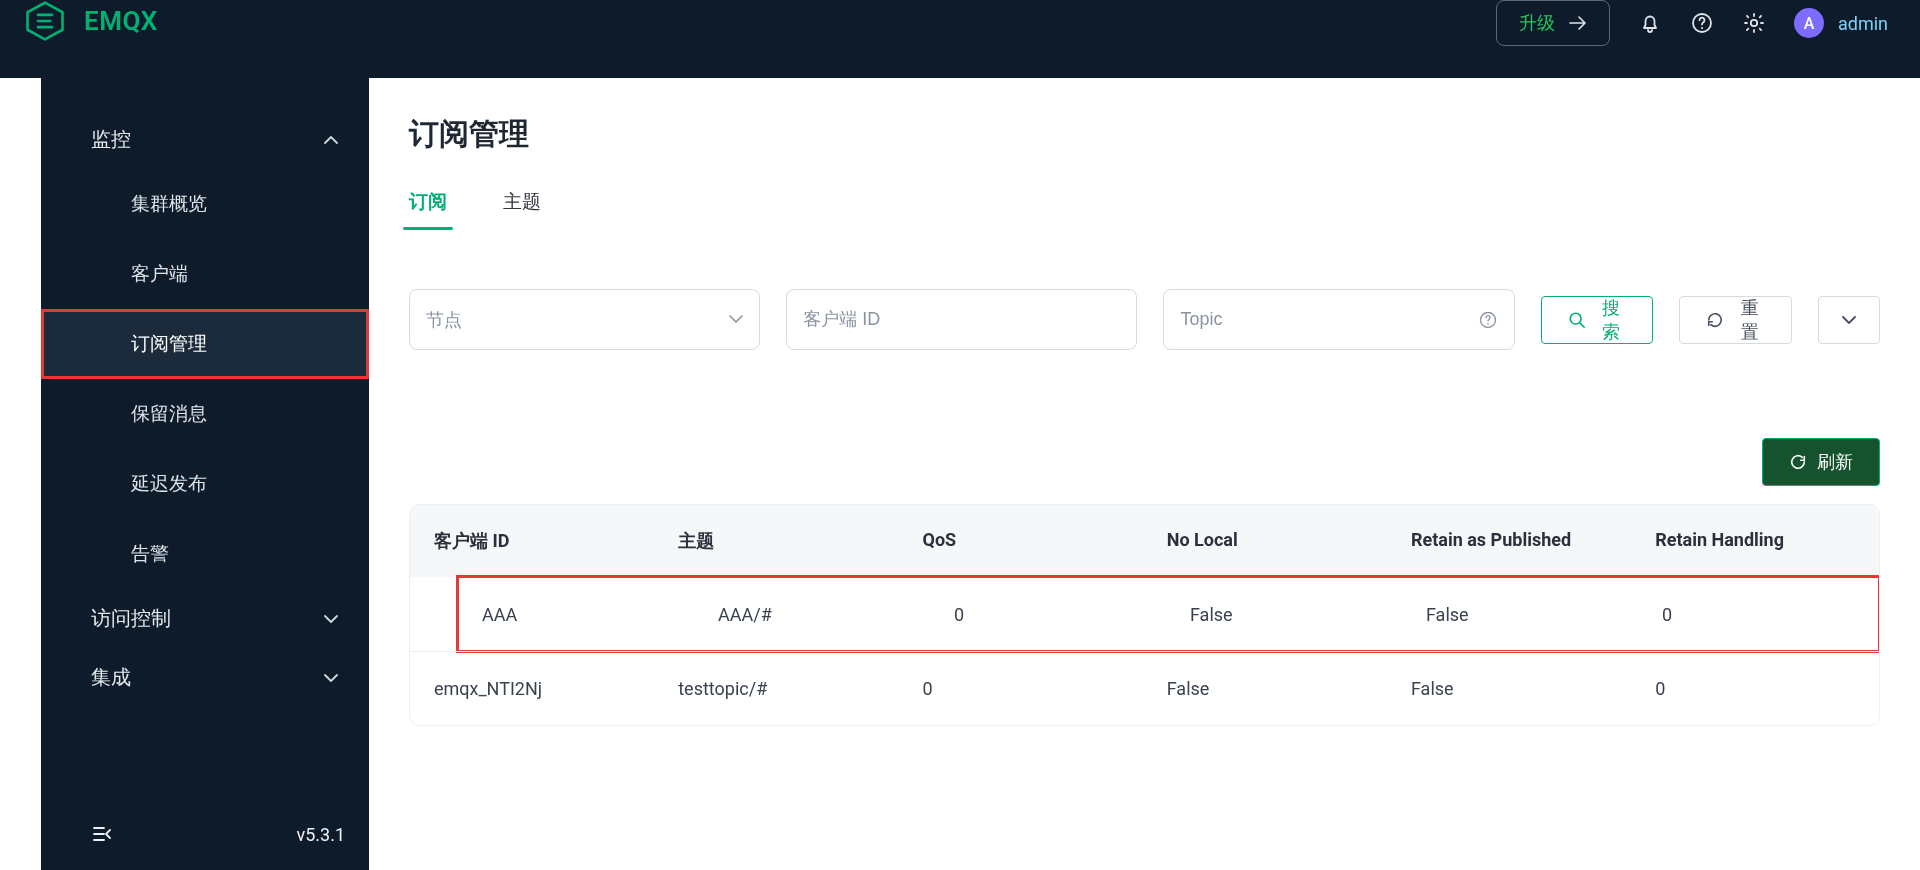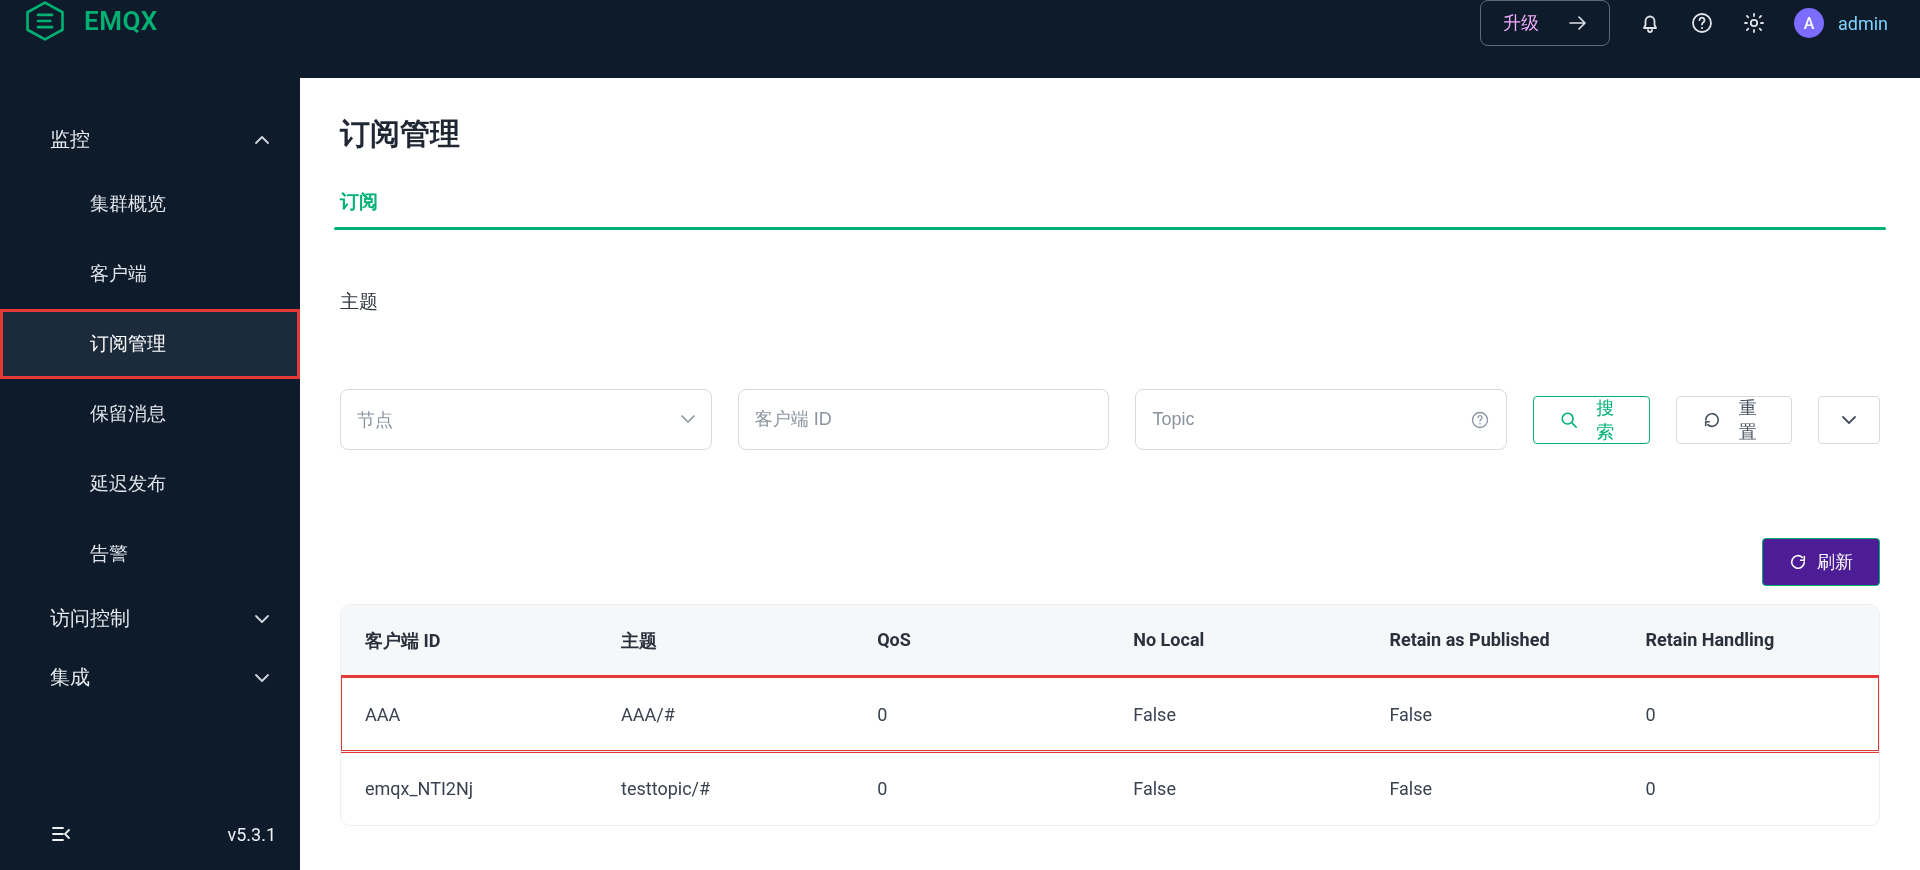--- a/index.html
+++ b/index.html
@@ -23,43 +23,43 @@
   }
   .brand { display: flex; align-items: center; gap: 18px; }
   .brand-logo { width: 42px; height: 42px; }
   .brand-name { color:#00b173; font-size: 26px; font-weight:600; letter-spacing:.5px; }
   .header-spacer { flex:1; }
   .header-right { display:flex; align-items:center; gap:28px; }
   .upgrade-btn {
     border:1px solid #5c6a79;
     border-radius:8px;
     padding:10px 22px;
-    color:#f0abfc;
+    color:#22c55e;
     font-size:18px;
-    display:flex; align-items:center; gap:30px;
+    display:flex; align-items:center; gap:14px;
     background:transparent;
     cursor:pointer;
   }
   .hicon { width:24px; height:24px; display:flex; align-items:center; justify-content:center; color:#dfe4ea; cursor:pointer; }
   .avatar {
     width:30px; height:30px; border-radius:50%;
     background:#7c6cff; color:#fff;
     display:flex; align-items:center; justify-content:center;
     font-size:16px; font-weight:500;
   }
   .user-label{ font-size:18px; color:#7dd3fc; }
   .user-block{ display:flex; align-items:center; gap:14px; cursor:pointer; }
 
   
   .body { flex:1; display:flex; min-height:0; }
 
   
   .sidebar {
-    width:300px; background:#0d1b2a; color:#cfd6de;
-    display:flex; flex-direction:column;
+    width:328px; background:#0d1b2a; color:#cfd6de;
+    display:flex; flex-direction:column;margin-left:41px;
   }
   .nav { flex:1; overflow:auto; padding-top:32px; }
   .nav-section {
     padding:16px 30px 16px 50px;
     display:flex; align-items:center; justify-content:space-between;
     font-size:20px; color:#e7ebef; cursor:pointer;
   }
   .nav-children{}
   .nav-item{
     padding:22px 30px 22px 90px;
@@ -92,21 +92,20 @@
     overflow:auto;
   }
   .page-title{
     font-size:30px; font-weight:700; color:#1f2733;
     margin-bottom:30px;
   }
 
   .tabs{
     display:flex; gap:56px; border-bottom:0; margin-bottom:24px;
     position:relative;
-    flex-direction:column;
   }
   .tab{
     padding:4px 0 14px 0;
     font-size:19px;
     color:#303540;
     cursor:pointer;
     position:relative;
   }
   .tab.active{
     color:#00b173; font-weight:600;
@@ -160,21 +159,21 @@
     color:#00b173;
   }
   .btn.expand{ padding:0 22px; }
 
   .refresh-row{
     display:flex; justify-content:flex-end;
     margin-top:88px;
     margin-bottom:18px;
   }
   .btn.primary{
-    background:#4c1d95; border-color:#00b173; color:#fff;
+    background:#14532d; border-color:#00b173; color:#fff;
     padding:0 26px;
   }
 
   
   .tbl{
     width:100%;
     border:1px solid #eceff3;
     border-radius:10px;
     overflow:hidden;
   }
@@ -192,20 +191,21 @@
     grid-template-columns: 1.1fr 1.1fr 1.1fr 1.1fr 1.1fr 0.9fr;
     padding:26px 24px;
     font-size:18px;
     color:#3a4250;
     border-top:1px solid #eef1f4;
     position:relative;
   }
   .trow.highlight-red{
     outline:3px solid #e53935;
     outline-offset:-1px;
+    margin-left:48px;
   }
 
   svg{ display:block; }
 </style>
 </head>
 <body>
 
 <div class="app">
 
   <div class="header">

